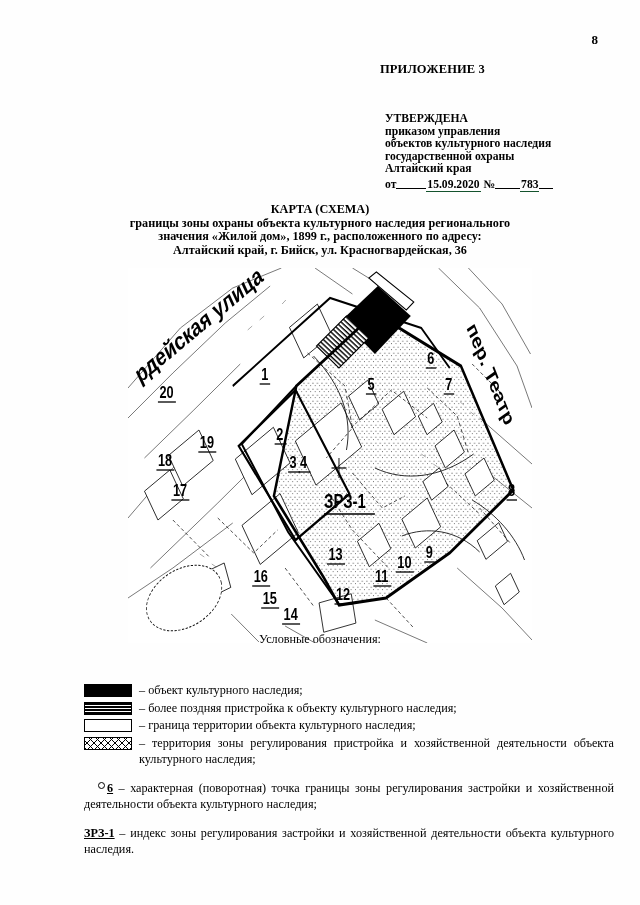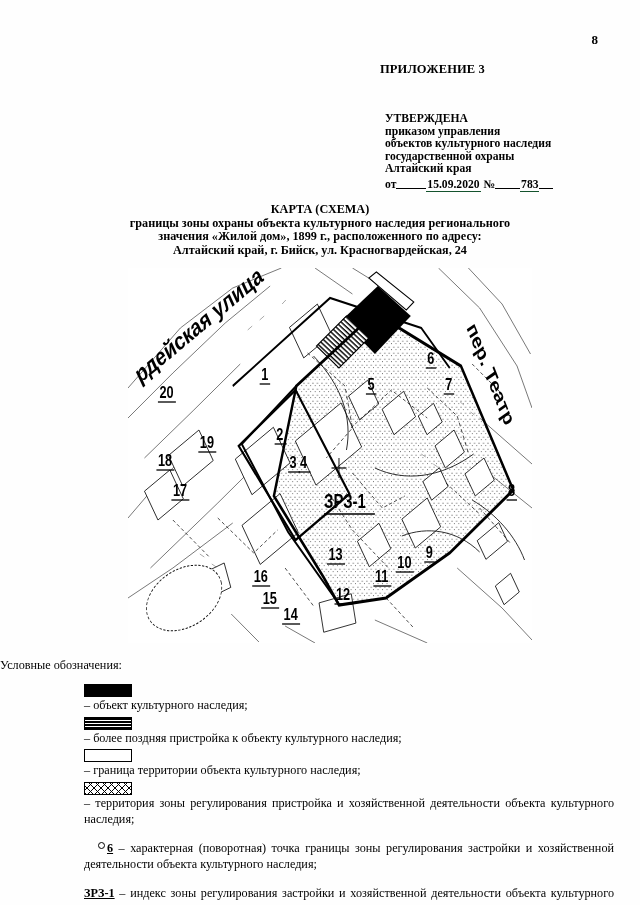--- a/index.html
+++ b/index.html
@@ -89,39 +89,38 @@
     top: 268px;
     left: 128px;
     width: 404px;
     height: 375px;
   }
   .map-wrap svg { display: block; }
 
   
   .legend-heading {
     position: absolute;
-    top: 658px;
+    top: 632px;
     left: 0;
     width: 640px;
-    text-align: left;
+    text-align: center;
     font-size: 12.2px;
   }
   .legend {
     position: absolute;
     top: 682px;
     left: 84px;
     width: 530px;
     font-size: 12.2px;
     line-height: 16.5px;
   }
   .legend-row {
     display: flex;
     align-items: flex-start;
     margin-bottom: 1px;
-    flex-direction: column;
   }
   .swatch {
     flex: 0 0 auto;
     width: 48px;
     height: 13px;
     margin-top: 2px;
     margin-right: 7px;
     border: 1px solid #000;
     box-sizing: border-box;
   }
@@ -190,21 +189,21 @@
     <span class="app-line">государственной охраны</span>
     <span class="app-line">Алтайский края</span>
     <span class="sign-line"><span>от</span><span class="u-blank b1"></span><span class="u-text">15.09.2020</span>
       <span>№</span><span class="u-blank b2"></span><span class="u-text">783</span><span class="u-blank b3"></span></span>
   </div>
 
   <div class="map-title">
     <span class="t-main">КАРТА (СХЕМА)</span>
     <span class="t-main">границы зоны охраны объекта культурного наследия регионального</span>
     <span class="t-main">значения «Жилой дом», 1899 г., расположенного по адресу:</span>
-    <span class="t-main">Алтайский край, г. Бийск, ул. Красногвардейская, 24</span>
+    <span class="t-main">Алтайский край, г. Бийск, ул. Красногвардейская, 36</span>
   </div>
 
   <div class="map-wrap">
     <svg width="404" height="375" viewBox="0 0 540 375" preserveAspectRatio="none">
       <defs>
         <pattern id="dots" width="6" height="6" patternUnits="userSpaceOnUse">
           <circle cx="1.2" cy="1.2" r="0.7" fill="#4a4a4a"></circle>
           <circle cx="4.2" cy="3.6" r="0.7" fill="#4a4a4a"></circle>
         </pattern>
         <pattern id="bldghatch" width="4" height="4" patternUnits="userSpaceOnUse" patternTransform="rotate(35)">

